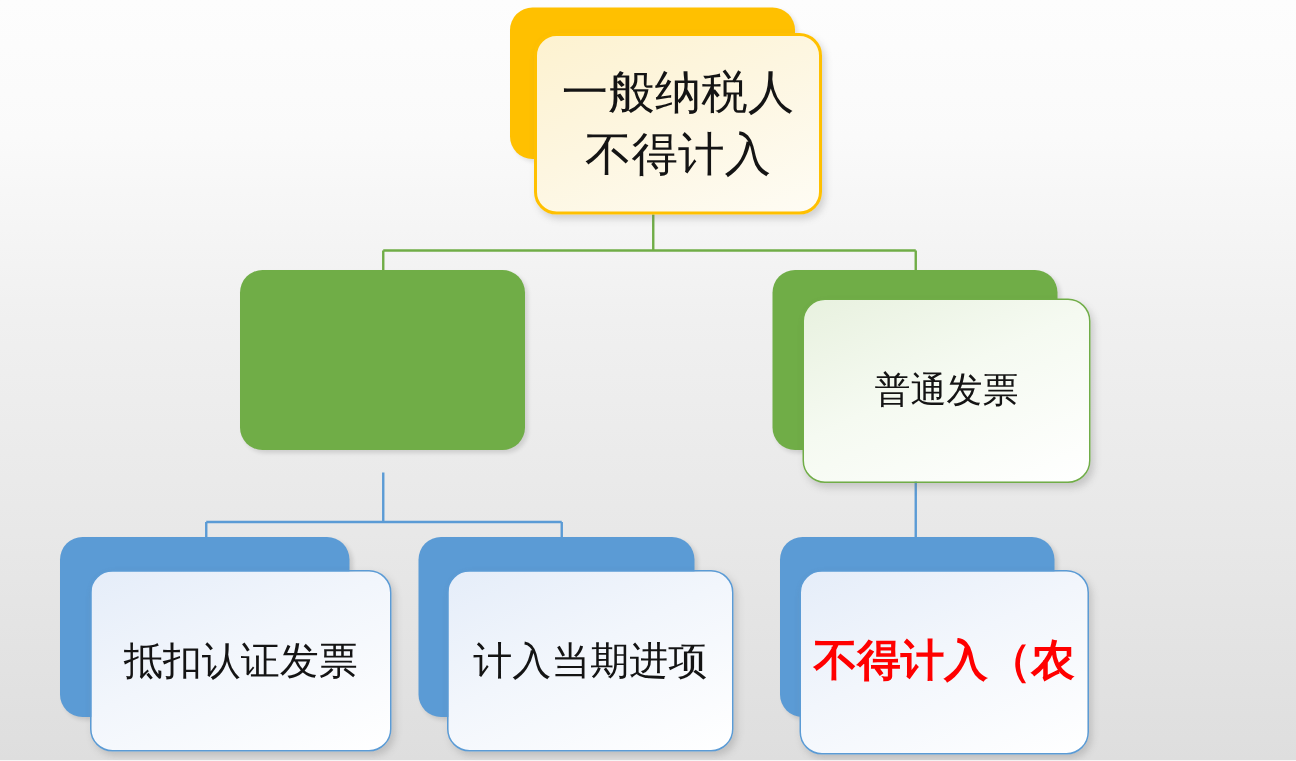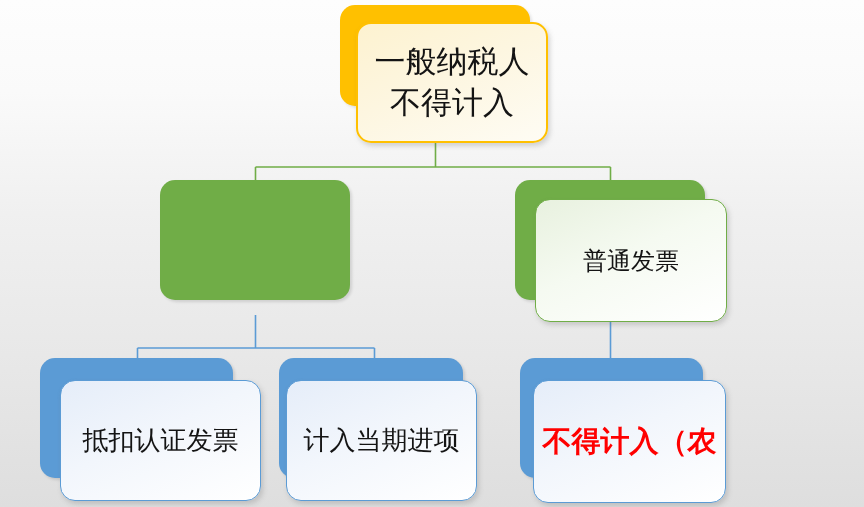--- a/index.html
+++ b/index.html
@@ -49,21 +49,21 @@
   
   #root-back      { left: 340px; top: 5px;   width: 190px; height: 101px; }
   #root-front     { left: 356px; top: 22px;  width: 188px; height: 117px; font-size: 31px; }
   #special-back   { left: 160px; top: 180px; width: 190px; height: 120px; }
   #special-front  { left: 180px; top: 200px; width: 190px; height: 114px; font-size: 36px; }
   #ordinary-back  { left: 515px; top: 180px; width: 190px; height: 120px; }
   #ordinary-front { left: 535px; top: 199px; width: 190px; height: 121px; font-size: 24px; }
   #deduct-back    { left: 40px;  top: 358px; width: 193px; height: 120px; }
   #deduct-front   { left: 60px;  top: 380px; width: 199px; height: 119px; font-size: 26px; }
   #inputtax-back  { left: 279px; top: 358px; width: 184px; height: 120px; }
-  #inputtax-front { left: 286px; top: 380px; width: 189px; height: 119px; font-size: 26px; }
+  #inputtax-front { left: 298px; top: 380px; width: 189px; height: 119px; font-size: 26px; }
   #notcount-back  { left: 520px; top: 358px; width: 183px; height: 120px; }
   #notcount-front { left: 533px; top: 380px; width: 191px; height: 121px;
                     font-size: 29px; font-weight: bold; color: #FF0000; line-height: 1.17; }
   .watermark {
     position: absolute;
     right: 3px;
     bottom: 4px;
     font-size: 26px;
     font-weight: bold;
     letter-spacing: 1px;

